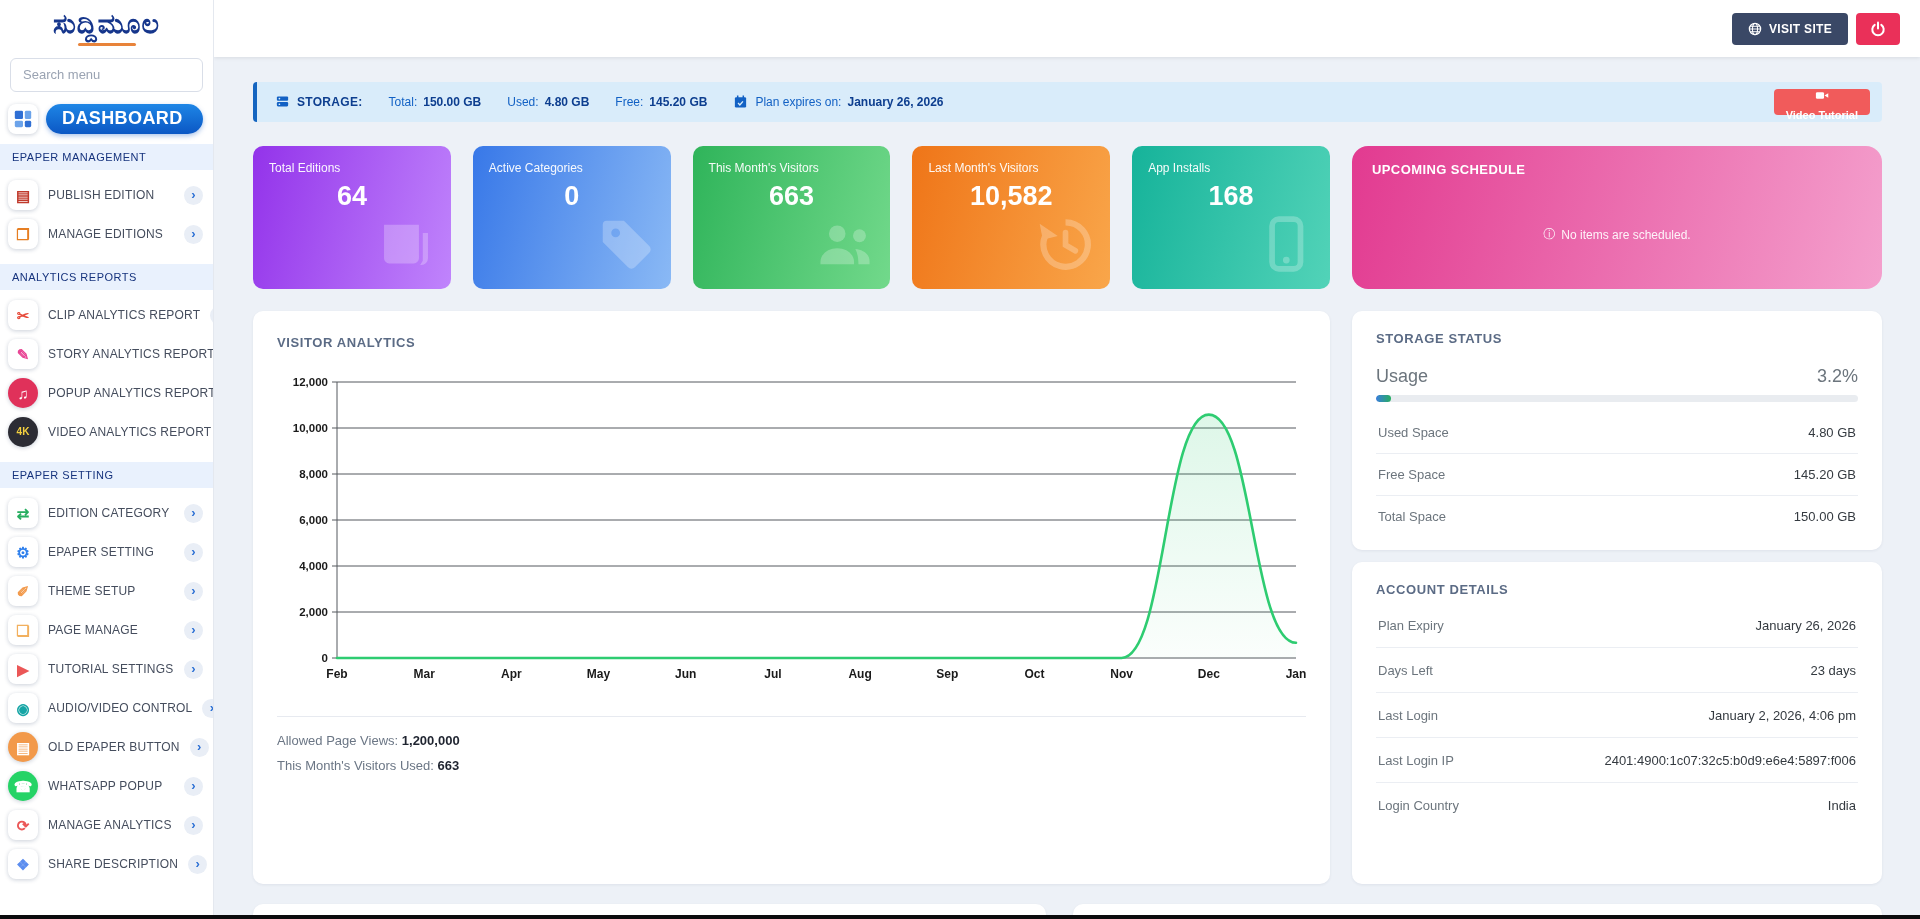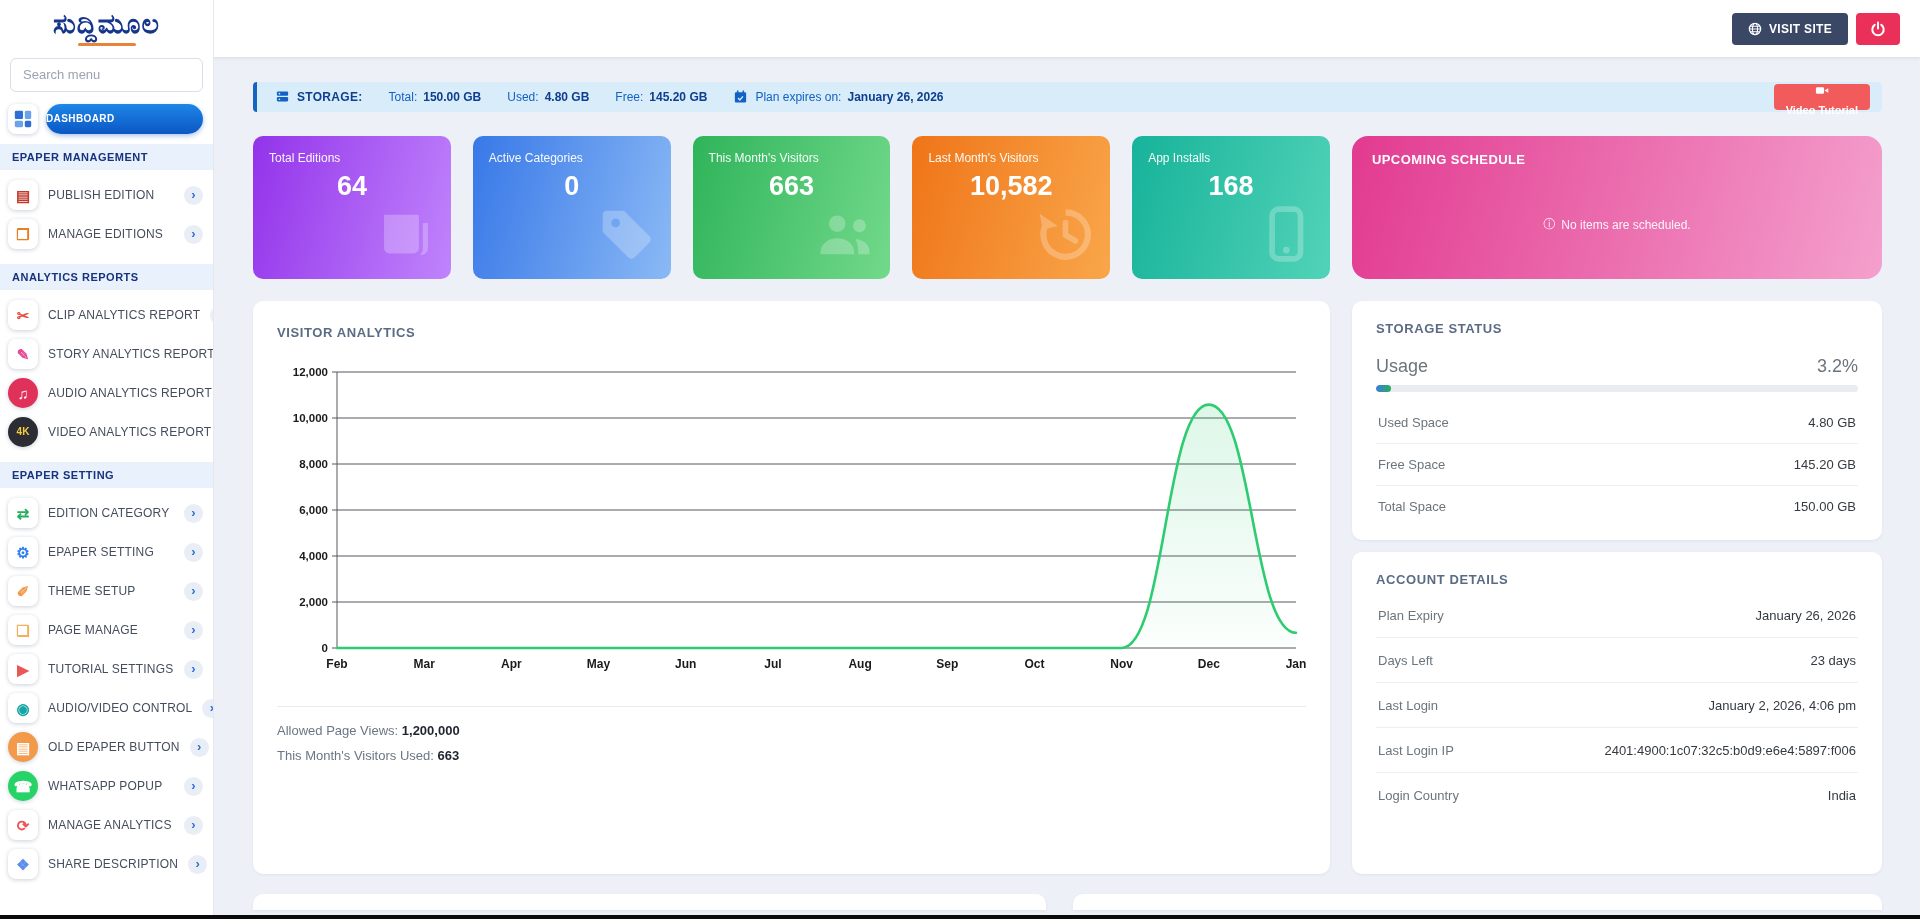--- a/index.html
+++ b/index.html
@@ -9,35 +9,35 @@
   
   .sidebar { width:214px; background:#ffffff; border-right:1px solid #e4e8ef; height:100%; flex-shrink:0; overflow:hidden; }
   .logo-wrap { text-align:center; padding:10px 6px 2px; }
   .logo-text { font-size:27px; font-weight:bold; color:#16368c; letter-spacing:1px; line-height:1.1; }
   .logo-tagline { width:58px; height:3px; background:#e8833a; border-radius:2px; margin:3px auto 0; }
   .search-box { margin:10px 10px 12px; }
   .search-box input { width:100%; height:34px; border:1px solid #d9dee8; border-radius:6px; padding:0 12px; font-size:13px; color:#374151; outline:none; font-family:"Liberation Sans",sans-serif; }
   .search-box input::placeholder { color:#9aa3b2; }
   .dash-row { display:flex; align-items:center; gap:8px; padding:0 10px 0 8px; margin-bottom:10px; }
   .tile { width:30px; height:30px; background:#fff; border-radius:8px; box-shadow:0 1px 4px rgba(20,40,80,.22); display:flex; align-items:center; justify-content:center; font-size:15px; flex-shrink:0; line-height:1; }
-  .dash-pill { flex:1; height:30px; border-radius:16px; background:linear-gradient(180deg,#1e86e6,#0b57c4); color:#fff; font-size:10px; font-weight:bold; letter-spacing:.4px; display:flex; align-items:center; cursor:pointer; box-shadow:0 2px 5px rgba(13,87,196,.35); }
-  .section-band { background:#e9f1fd; color:#16337d; font-size:11px; font-weight:bold; letter-spacing:.5px; padding:7px 12px; margin:10px 0 6px; }
+  .dash-pill { flex:1; height:30px; border-radius:16px; background:linear-gradient(180deg,#1e86e6,#0b57c4); color:#fff; font-size:18px; font-weight:bold; letter-spacing:.4px; display:flex; align-items:center; padding-left:16px; cursor:pointer; box-shadow:0 2px 5px rgba(13,87,196,.35); }
+  .section-band { background:#e9f1fd; color:#16337d; font-size:11px; font-weight:normal; letter-spacing:.5px; padding:7px 12px; margin:10px 0 6px; }
   .side-item { display:flex; align-items:center; gap:10px; padding:4.5px 10px 4.5px 8px; cursor:pointer; }
   .side-label { flex:1; font-size:12px; color:#454d5d; letter-spacing:.2px; white-space:nowrap; }
   .chev { width:19px; height:19px; border-radius:50%; background:#e9eef6; color:#2b6fd4; display:flex; align-items:center; justify-content:center; font-size:13px; font-weight:bold; flex-shrink:0; padding-bottom:1px; }
 
   
   .main { flex:1; display:flex; flex-direction:column; height:100%; overflow:hidden; }
   .topbar { height:57px; background:#fff; box-shadow:0 1px 4px rgba(0,0,0,.09); display:flex; align-items:center; justify-content:flex-end; padding-right:20px; gap:8px; flex-shrink:0; }
   .btn-visit { background:#3a4866; color:#fff; border:none; border-radius:4px; height:32px; padding:0 16px; font-size:12px; font-weight:bold; letter-spacing:.3px; display:flex; align-items:center; gap:7px; cursor:pointer; font-family:"Liberation Sans",sans-serif; }
   .btn-power { background:#ea3059; color:#fff; border:none; border-radius:4px; height:32px; width:44px; display:flex; align-items:center; justify-content:center; cursor:pointer; }
 
   .content { padding:25px 38px 0 39px; flex:1; overflow:hidden; }
 
-  .storage-bar { background:#d9ecfa; border-left:4px solid #1565c0; border-radius:4px; height:30px; display:flex; align-items:center; padding:0 12px 0 18px; gap:26px; font-size:12px; color:#1261c4; }
+  .storage-bar { background:#d9ecfa; border-left:4px solid #1565c0; border-radius:4px; height:40px; display:flex; align-items:center; padding:0 12px 0 18px; gap:26px; font-size:12px; color:#1261c4; }
   .storage-bar .seg { display:flex; align-items:center; gap:6px; }
   .storage-bar b { color:#0d3e8f; }
   .sb-strong { font-weight:bold; letter-spacing:.3px; }
   .sb-spacer { flex:1; }
   .btn-video { background:#f15b5b; color:#fff; border:none; border-radius:4px; height:26px; padding:0 12px; font-size:11px; font-weight:bold; display:flex; align-items:center; gap:6px; cursor:pointer; font-family:"Liberation Sans",sans-serif;flex-direction:column; }
 
   .cards-row { display:grid; grid-template-columns:repeat(5,1fr) 530px; gap:22px; margin-top:24px; height:143px; }
   .stat-card { border-radius:10px; padding:15px 16px; color:#fff; position:relative; overflow:hidden; }
   .stat-label { font-size:12px; opacity:.95; }
   .stat-value { font-size:27px; font-weight:bold; margin-top:6px;text-align:center; }
@@ -118,21 +118,21 @@
           <span class="tile" style="background: rgb(255, 255, 255); color: rgb(231, 76, 60); font-weight: bold;">✂</span>
           <span class="side-label">CLIP ANALYTICS REPORT</span>
           <span class="chev">›</span>
         </div>
         <div class="side-item">
           <span class="tile" style="background: rgb(255, 255, 255); color: rgb(232, 67, 147); font-weight: bold;">✎</span>
           <span class="side-label">STORY ANALYTICS REPORT</span>
         </div>
         <div class="side-item">
           <span class="tile" style="background: rgb(224, 49, 90); color: rgb(255, 255, 255); font-weight: bold; border-radius: 50%;">♫</span>
-          <span class="side-label">AUDIO ANALYTICS REPORT</span>
+          <span class="side-label">POPUP ANALYTICS REPORT</span>
         </div>
         <div class="side-item">
           <span class="tile" style="background: rgb(44, 44, 52); color: rgb(244, 208, 63); font-weight: bold; font-size: 10px; border-radius: 50%;">4K</span>
           <span class="side-label">VIDEO ANALYTICS REPORT</span>
         </div>
         <div class="section-band">EPAPER SETTING</div>
         <div class="side-item">
           <span class="tile" style="background: rgb(255, 255, 255); color: rgb(39, 174, 96); font-weight: bold;">⇄</span>
           <span class="side-label">EDITION CATEGORY</span>
           <span class="chev">›</span>

